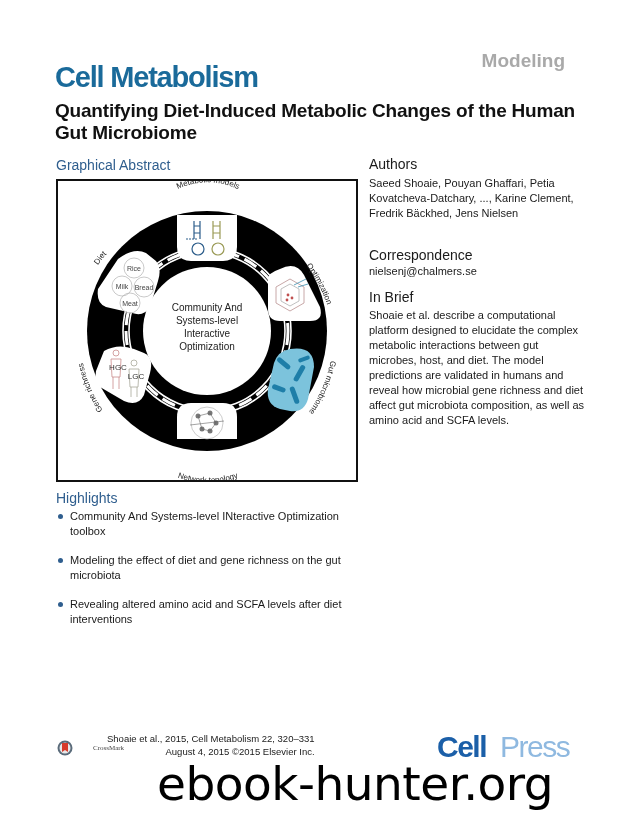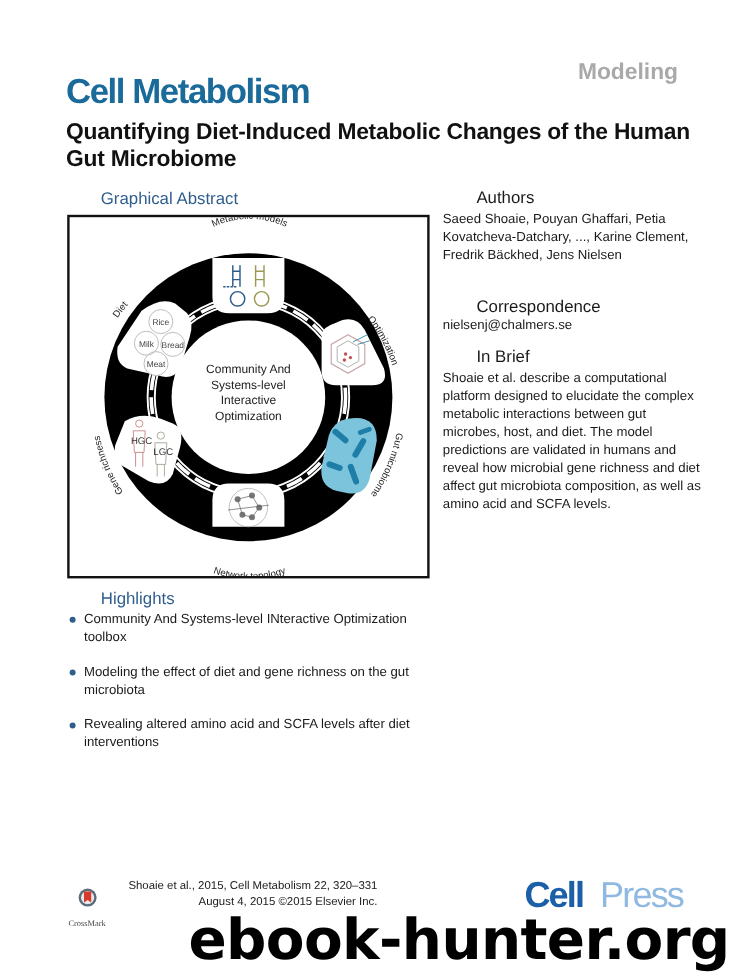--- a/index.html
+++ b/index.html
@@ -5,43 +5,43 @@
     html, body { margin: 0; padding: 0; }
     body {
       width: 628px; height: 816px; background: #ffffff;
       position: relative; overflow: hidden;
       font-family: "Liberation Sans", sans-serif; color: #1a1a1a;
     }
     .abs { position: absolute; }
     .resource { right: 63px; top: 50px; font-size: 19px; color: #a9a9a9; font-weight: bold; }
     .journal { left: 55px; top: 61px; font-size: 29px; font-weight: bold; color: #1a6a9a; letter-spacing: -1.2px; }
     .title { left: 55px; top: 100px; font-size: 19px; font-weight: bold; color: #111; line-height: 22px; width: 540px; letter-spacing: -0.2px; }
-    .sec-head { font-size: 14px; color: #2f5e8e; margin-left: 28px; }
+    .sec-head { font-size: 14px; color: #2f5e8e; }
     .ga-head { left: 56px; top: 157px; }
     .frame { left: 56px; top: 179px; width: 298px; height: 299px; border: 2px solid #111; background: #fff; }
     .frame svg { display: block; }
     .right-col { left: 369px; width: 215px; font-size: 11px; line-height: 15px; color: #1a1a1a; }
     .authors-head { top: 157px; }
     .authors { top: 176px; }
     .corr-head { top: 248px; }
     .corr { top: 264px; }
     .brief-head { top: 290px; }
     .brief { top: 308px; }
     .hl-head { left: 56px; top: 490px; }
     .hl-list { left: 56px; top: 509px; width: 300px; margin: 0; padding: 0; list-style: none; font-size: 11px; line-height: 15px; }
     .hl-list li { position: relative; padding-left: 14px; margin-bottom: 14px; }
     .hl-list li .bullet { position: absolute; left: 2px; top: 5px; width: 5px; height: 5px; border-radius: 50%; background: #2f5e8e; }
     .cite { left: 107px; top: 733px; font-size: 9.5px; line-height: 12.5px; color: #1a1a1a; text-align: right; }
     .cite .doi { color: #3a7bbf; }
-    .crossmark { left: 57px; top: 740px; display: flex; align-items: center; gap: 10px; flex-direction: column; }
+    .crossmark { left: 57px; top: 740px; display: flex; align-items: center; gap: 20px; }
     .crossmark-text { font-family: "Liberation Serif", serif; font-size: 7px; color: #444; }
     .cellpress { left: 437px; top: 730px; font-size: 30px; font-weight: bold; letter-spacing: -1.5px; }
     .cellpress .c1 { color: #1b5fa8; }
     .cellpress .c2 { color: #8fb9e0; font-weight: normal; padding-left: 14px; }
-    .watermark { left: 157px; top: 755px; font-family: "DejaVu Sans", sans-serif; font-weight: bold; font-size: 47px; color: #000; letter-spacing: -0.5px; line-height: 58px; }
+    .watermark { left: 157px; top: 755px; font-family: "DejaVu Sans", sans-serif; font-weight: normal; font-size: 47px; color: #000; letter-spacing: -0.5px; line-height: 58px; }
   </style>
 </head>
 <body>
 
 <div class="abs resource">Modeling</div>
 <div class="abs journal">Cell Metabolism</div>
 <div class="abs title">Quantifying Diet-Induced Metabolic Changes of the Human Gut Microbiome</div>
 
 <div class="abs sec-head ga-head">Graphical Abstract</div>
 

